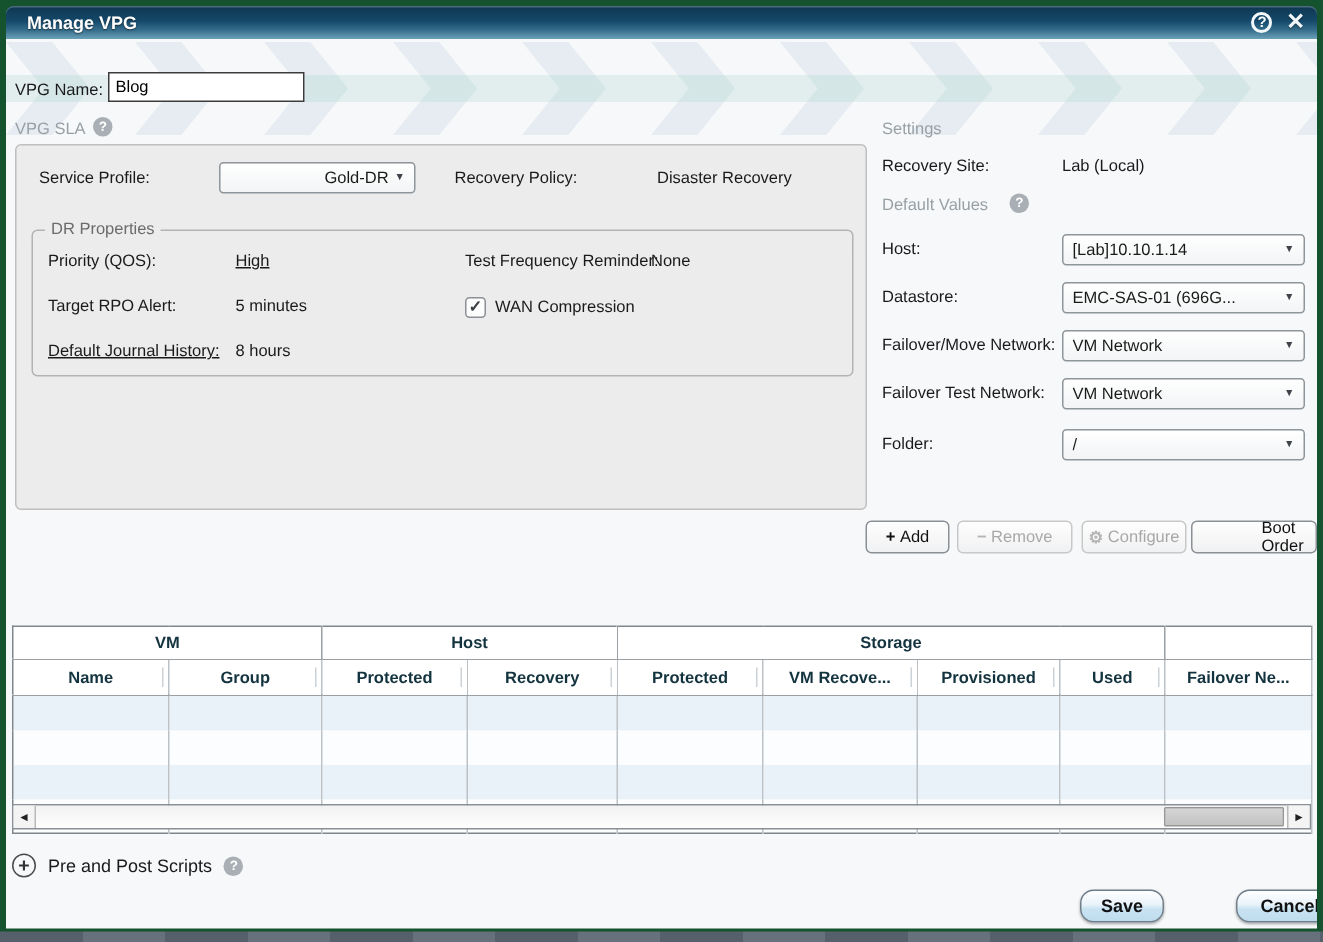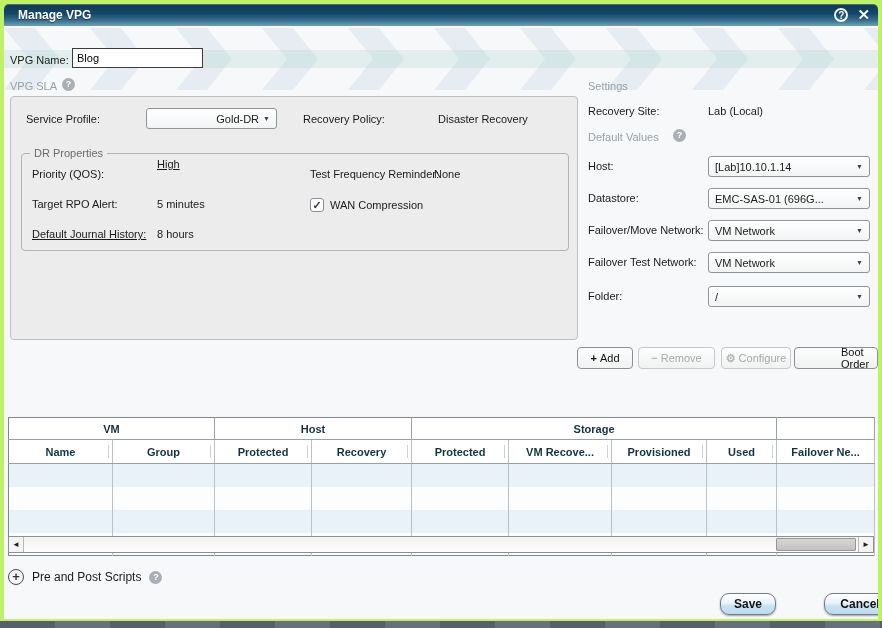--- a/index.html
+++ b/index.html
@@ -1,19 +1,19 @@
 <!DOCTYPE html>
 <html><head>
 <meta charset="utf-8">
 <style>
   * { margin:0; padding:0; box-sizing:border-box; }
   html,body { width:882px; height:628px; }
   body { font-family:"Liberation Sans", sans-serif; font-size:11px; color:#1a1a1a; background:#141e28; }
 
-  .frame { position:relative; width:882px; height:628px; background:#bef264; overflow:hidden; }
+  .frame { position:relative; width:882px; height:628px; background:#14532d; overflow:hidden; }
 
   
   .titlebar { position:absolute; left:4px; top:4px; right:4px; height:22px;
     border-radius:5px 5px 0 0;
     background:linear-gradient(180deg,#0e3750 0%,#15486a 45%,#39708e 75%,#6ba1b8 100%);
     box-shadow:inset 0 1px 0 rgba(255,255,255,.25);
     display:flex; align-items:center; padding:0 8px 0 14px; }
   .titlebar .title { color:#fff; font-weight:bold; font-size:12px; text-shadow:0 1px 1px rgba(0,0,0,.55); flex:1; }
   .tb-help { width:14px; height:14px; border-radius:50%; border:2px solid #f2f7fa; color:#f2f7fa;
     font-weight:bold; font-size:10px; line-height:11px; text-align:center; margin-right:9px; cursor:pointer; }
@@ -162,21 +162,21 @@
         <span class="dd-val">Gold-DR</span>
         <span class="dd-arrow">▼</span>
       </div>
       <span class="lbl rp-lbl">Recovery Policy:</span>
       <span class="lbl rp-val">Disaster Recovery</span>
 
       <div class="dr-fs">
         <span class="dr-legend">DR Properties</span>
 
         <span class="row-lbl" style="top:14px;">Priority (QOS):</span>
-        <span class="row-val" style="top:4px;text-decoration:underline;">High</span>
+        <span class="row-val" style="top:14px;text-decoration:underline;">High</span>
 
         <span class="tf-lbl">Test Frequency Reminder:</span>
         <span class="tf-val">None</span>
 
         <span class="row-lbl" style="top:44px;">Target RPO Alert:</span>
         <span class="row-val" style="top:44px;">5 minutes</span>
 
         <div class="checkbox-row">
           <span class="checkbox">✓</span>
           <span>WAN Compression</span>

